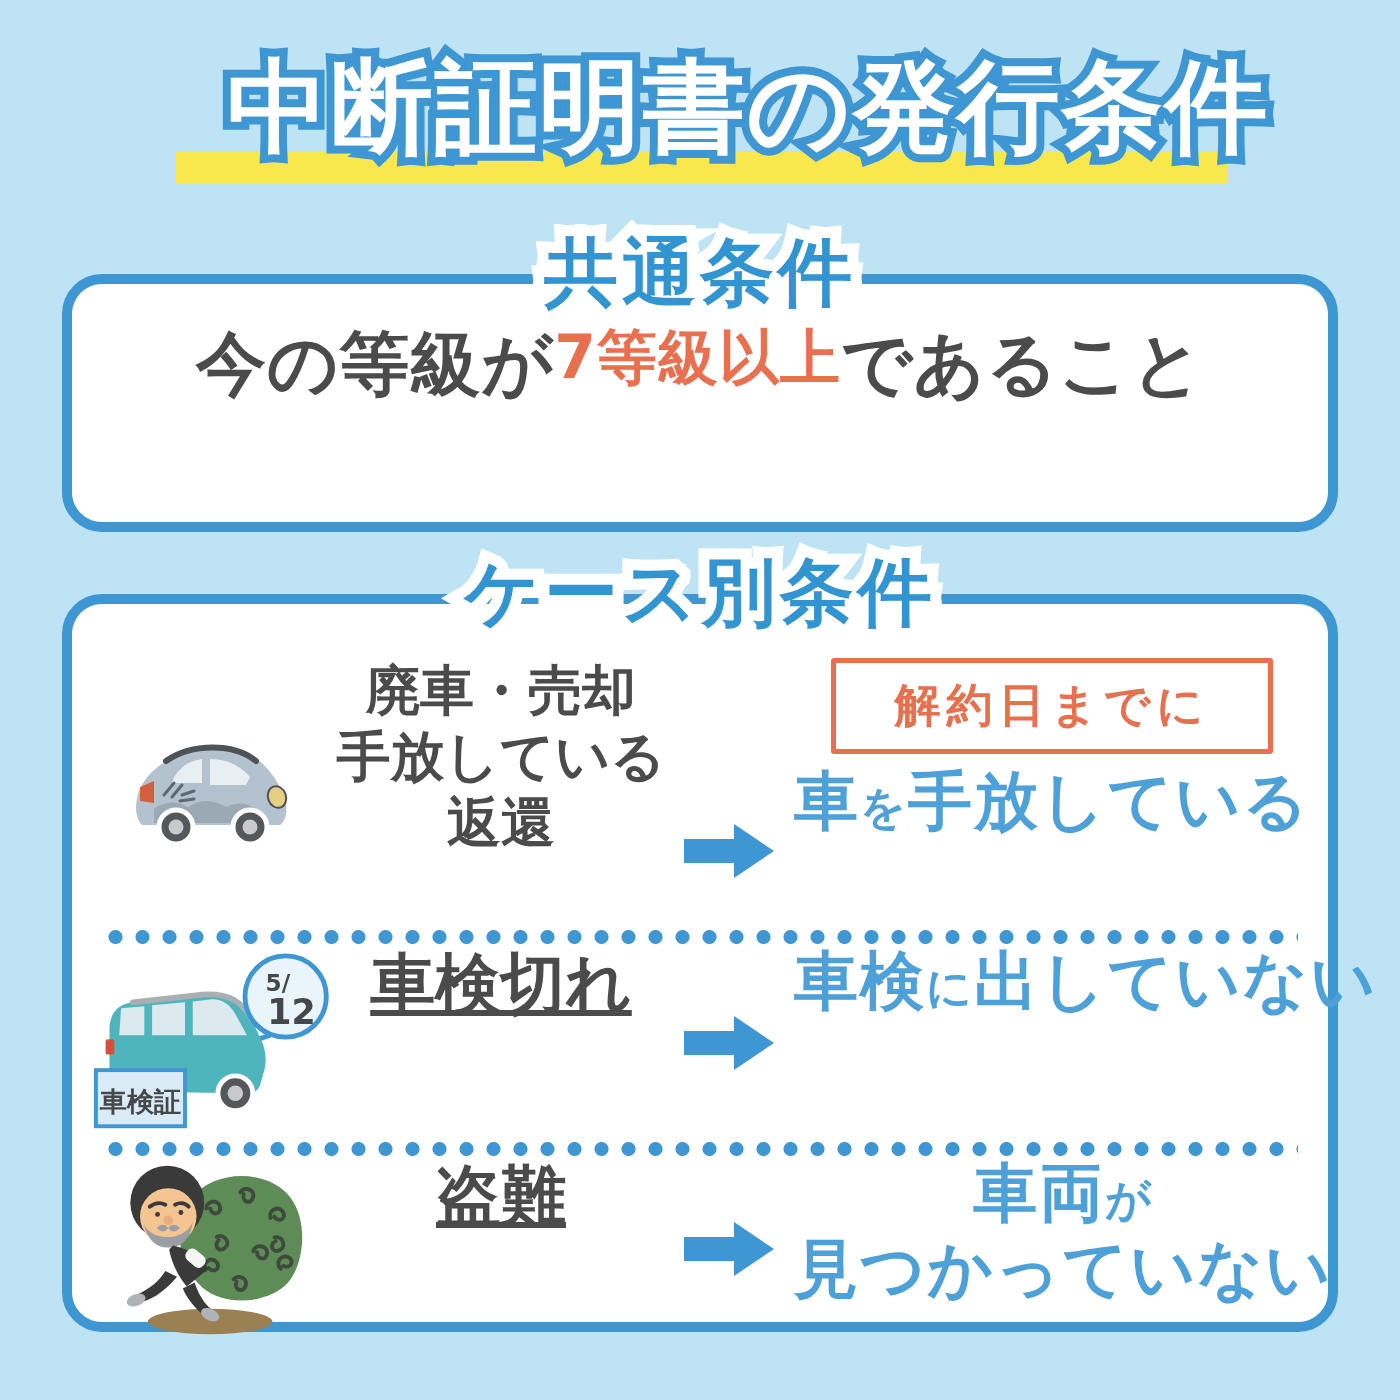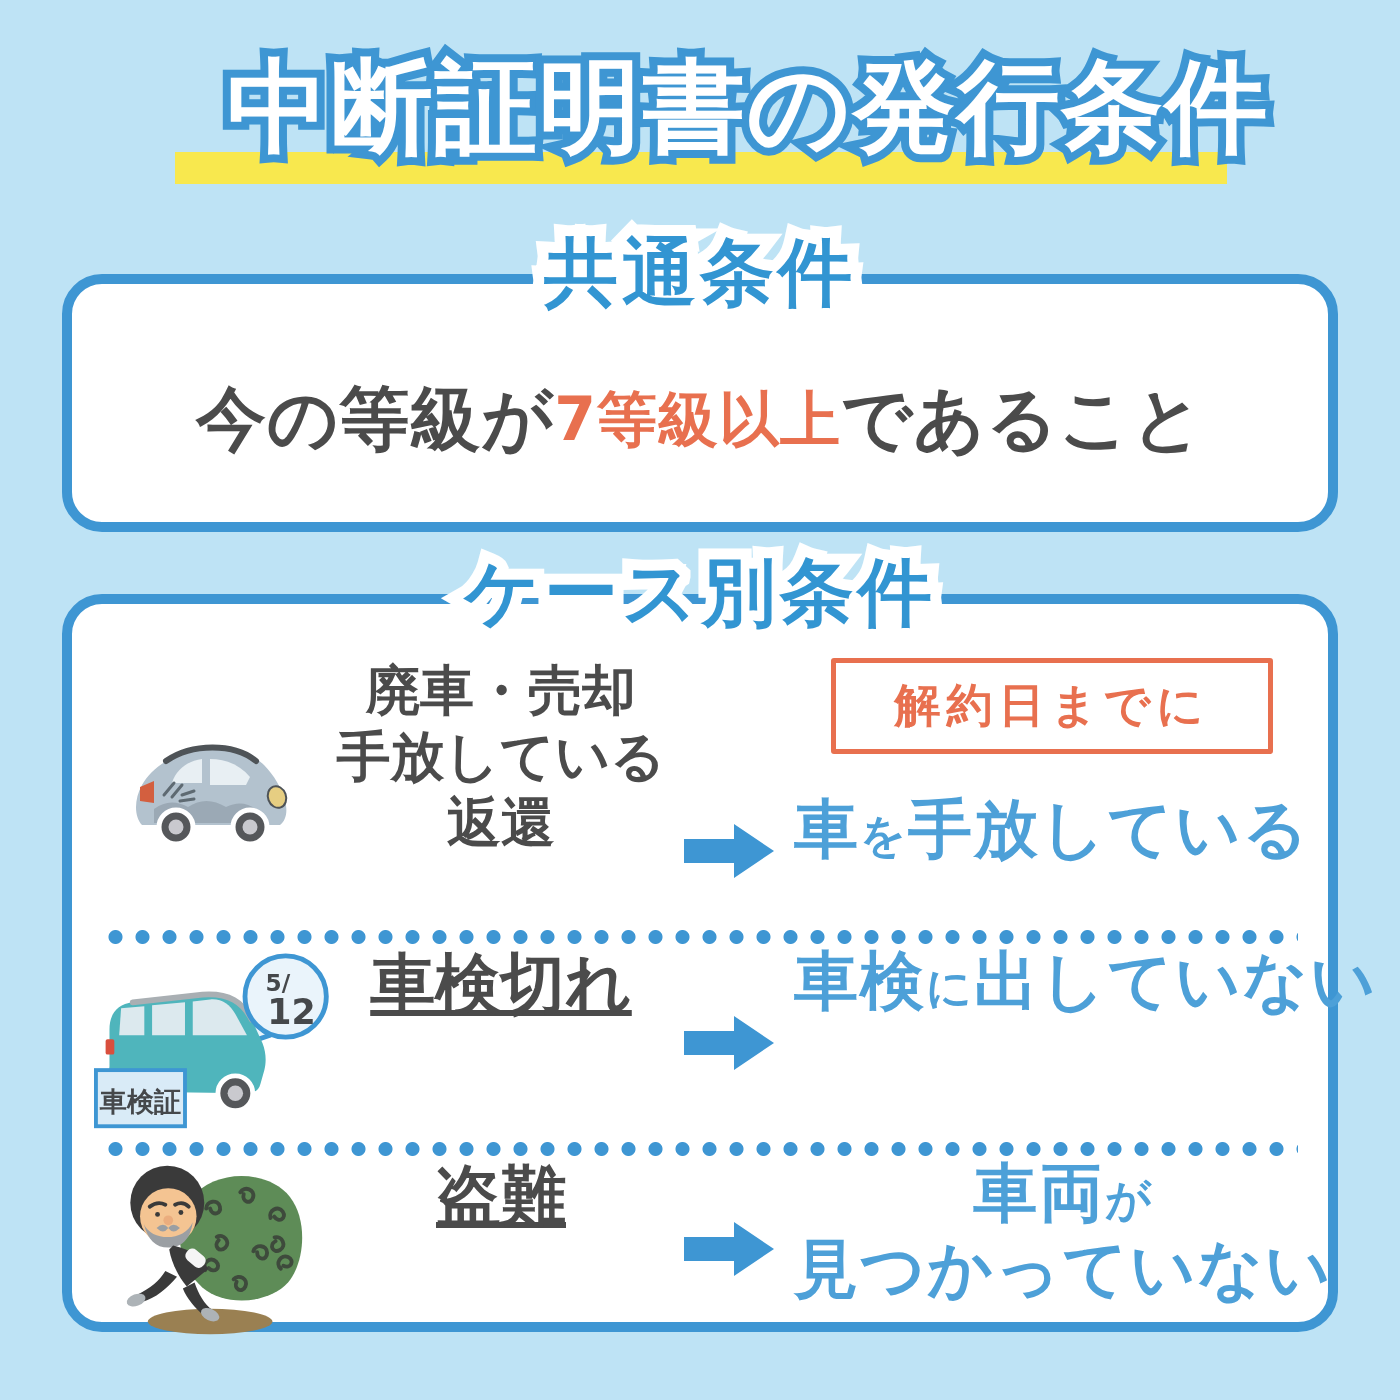--- a/index.html
+++ b/index.html
@@ -42,41 +42,41 @@
   .header-stack .back{
     color:#FFFFFF;
     -webkit-text-stroke:22px #FFFFFF;
     text-shadow:9px 0 0 #fff,-9px 0 0 #fff,0 9px 0 #fff,0 -9px 0 #fff,
                 7px 7px 0 #fff,-7px 7px 0 #fff,7px -7px 0 #fff,-7px -7px 0 #fff;
   }
   .header-stack .front{color:#3295D2;}
 
   
   .common-body{
-    position:absolute;inset:0;display:flex;align-items:center;justify-content:center;
+    position:absolute;inset:0;display:flex;align-items:flex-start;justify-content:center;
     padding-top:34px;white-space:nowrap;
   }
   .common-body .dark{font-size:70px;color:#4B4B4B;letter-spacing:1px;}
   .common-body .orange{font-size:60px;color:#E8704F;letter-spacing:1px;}
 
   
   .rows{position:absolute;left:22px;right:22px;top:54px;bottom:14px;display:flex;flex-direction:column;}
   .case-row{display:flex;}
   .row-1{flex:0 0 272px;}
   .row-2{flex:0 0 198px;}
   .row-3{flex:1;}
   .icon-zone{flex:0 0 242px;display:flex;align-items:center;justify-content:center;}
   .label-zone{flex:0 0 330px;text-align:center;color:#4B4B4B;font-size:54px;line-height:1.22;}
   .label-zone.single{font-size:65px;text-decoration:underline;}
   .arrow-zone{flex:0 0 128px;display:flex;align-items:center;justify-content:center;}
   .result-zone{flex:1;text-align:center;color:#4DA0D8;}
 
   .deadline-box{
     display:inline-block;border:5px solid #E8704F;background:#FFFFFF;color:#E8704F;
-    font-size:46px;letter-spacing:6px;padding:12px 58px;margin-bottom:38px;border-radius:3px;
+    font-size:46px;letter-spacing:6px;padding:12px 58px;margin-bottom:10px;border-radius:3px;
   }
   .blue-line{font-size:64px;letter-spacing:2px;line-height:1.18;white-space:nowrap;}
   .blue-line .small{font-size:45px;}
   .arrow-offset{margin-top:114px;}
 
   .dots{
     height:14px;flex:0 0 14px;margin:0 8px;
     background-image:radial-gradient(circle, #3E96D3 6.5px, rgba(0,0,0,0) 7.5px);
     background-size:27px 14px;background-repeat:repeat-x;background-position:left center;
   }

